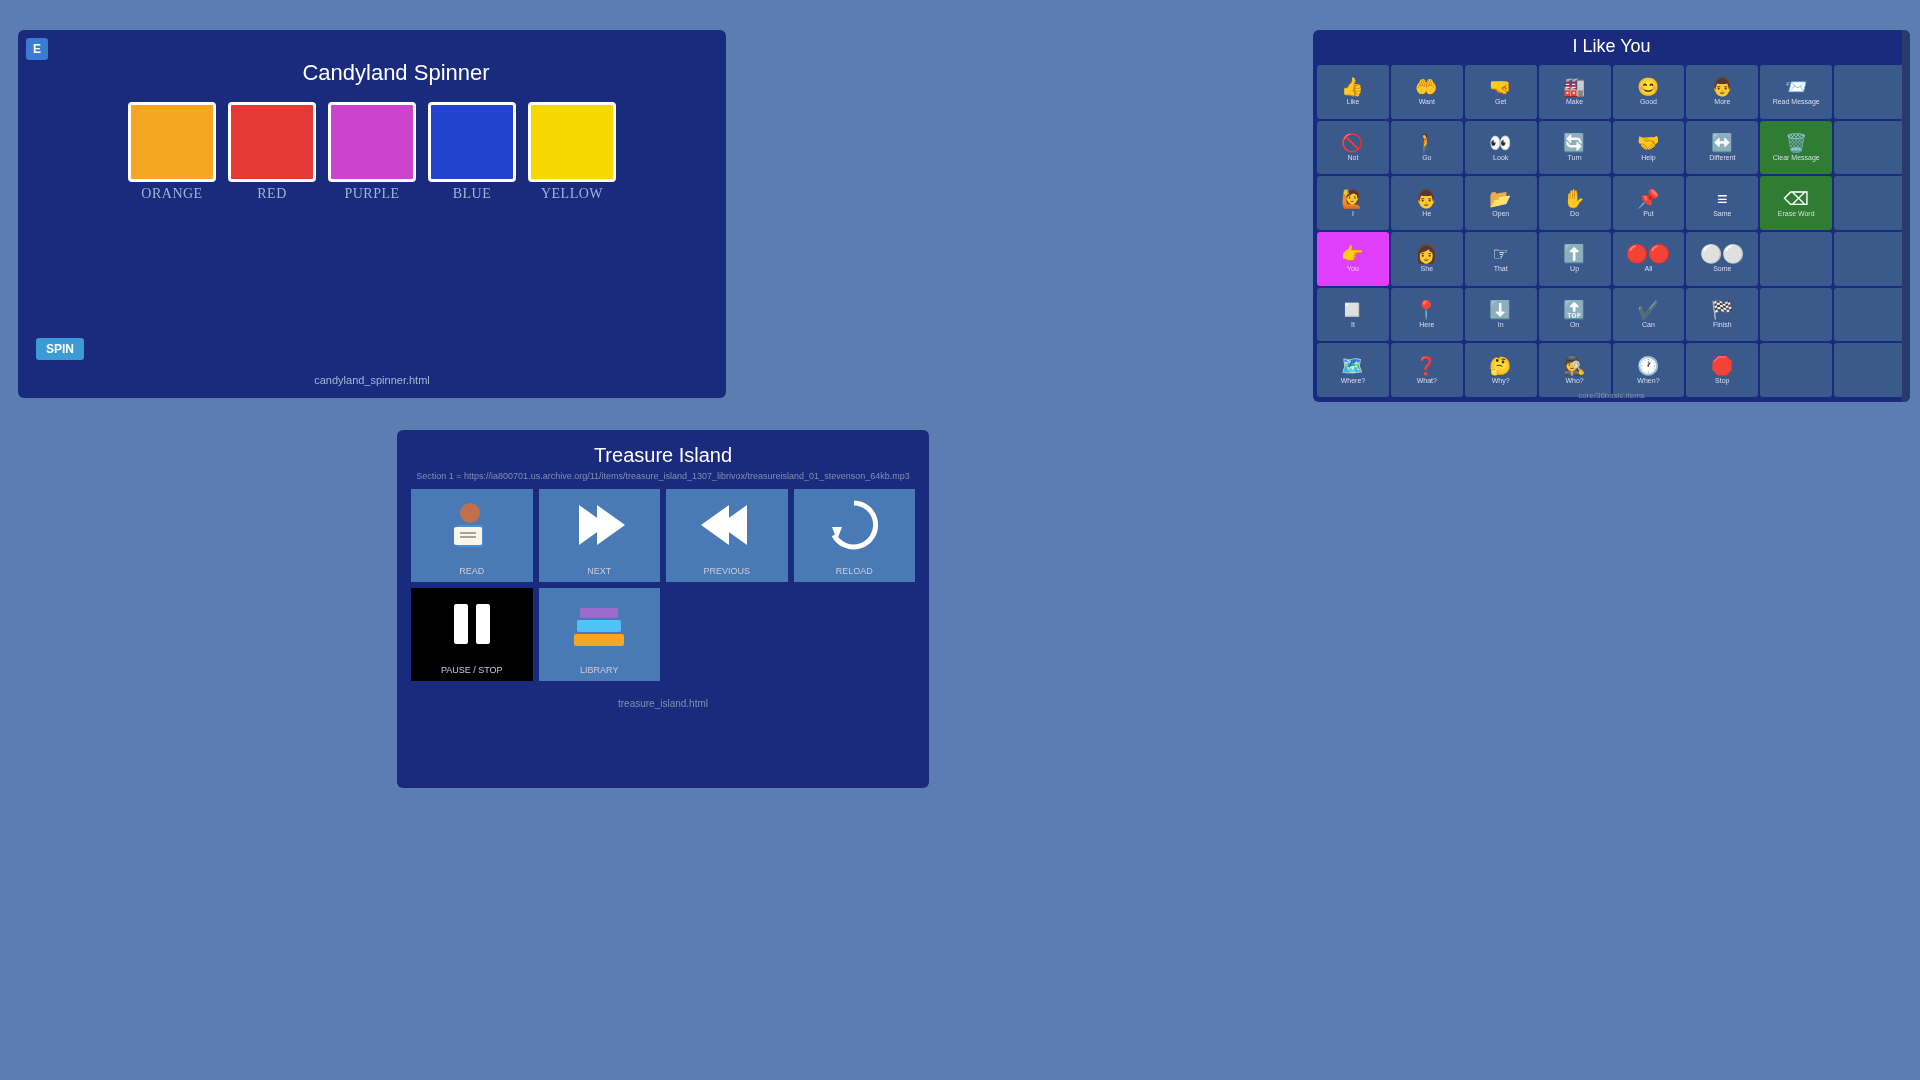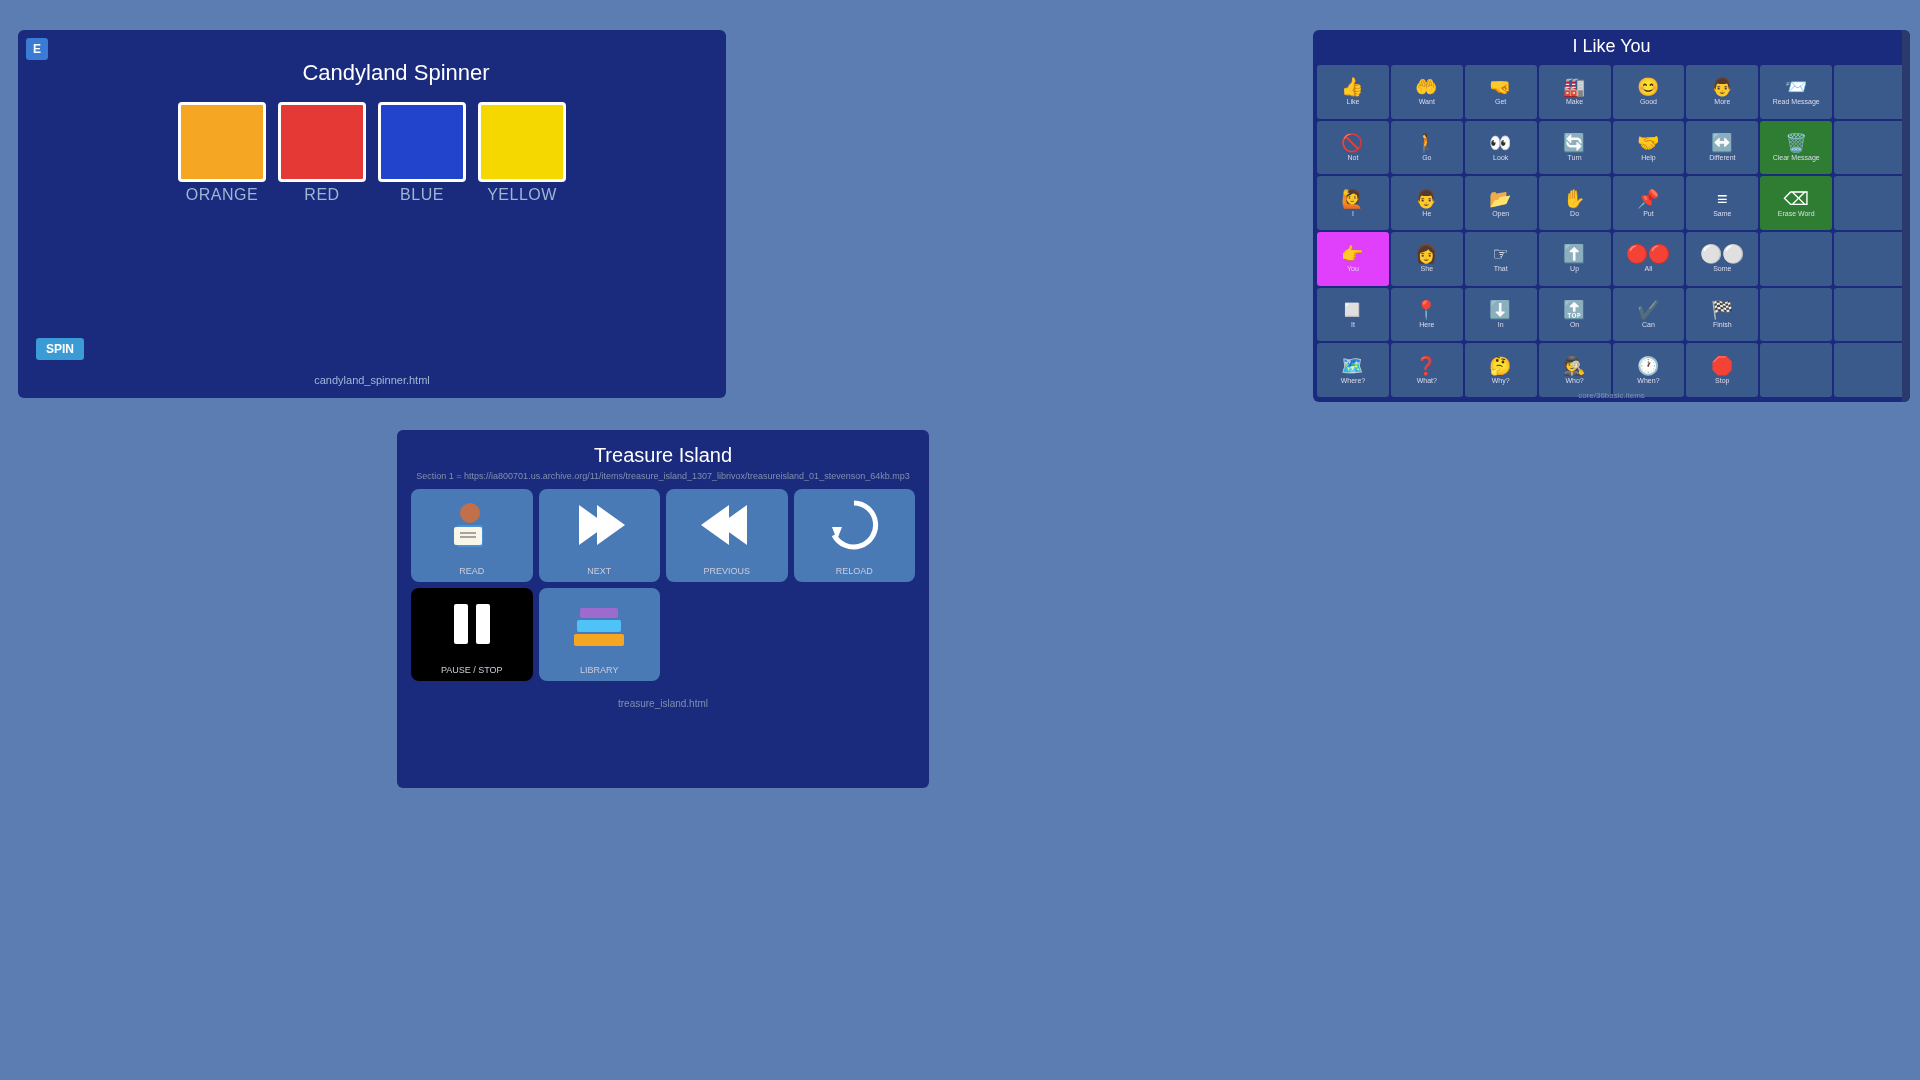--- a/index.html
+++ b/index.html
@@ -59,24 +59,25 @@
       align-items: center;
     }
     #candyland .color-box {
       width: 88px;
       height: 80px;
       border: 3px solid white;
       border-radius: 4px;
     }
     #candyland .color-label {
       color: #a0b4d4;
-      font-size: 16px;
+      font-size: 14px;
       margin-top: 4px;
       text-transform: uppercase;
       letter-spacing: 0.5px;
+      font-family: Liberation Serif, serif;
     }
     #candyland .spin-btn {
       position: absolute;
       left: 18px;
       bottom: 38px;
       background: #3a9bd5;
       color: white;
       border: none;
       padding: 4px 10px;
       font-size: 12px;
@@ -191,21 +192,21 @@
       margin-bottom: 8px;
     }
     #treasure .grid {
       display: grid;
       grid-template-columns: repeat(4, 1fr);
       grid-template-rows: repeat(2, 1fr);
       gap: 6px;
       padding: 0 14px;
     }
     #treasure .cell {
-      border-radius: 8px;
+      border-radius: 0;
       display: flex;
       flex-direction: column;
       align-items: center;
       justify-content: center;
       cursor: pointer;
       padding: 6px;
     }
     #treasure .cell.blue-cell {
       background: #4a7ab5;
     }
@@ -239,20 +240,24 @@
   <div class="color-boxes" id="candyland-colors">
       <div class="color-box-wrap">
         <div class="color-box" style="background-color: rgb(245, 166, 35);"></div>
         <div class="color-label">ORANGE</div>
       </div>
       <div class="color-box-wrap">
         <div class="color-box" style="background-color: rgb(229, 57, 53);"></div>
         <div class="color-label">RED</div>
       </div>
       <div class="color-box-wrap">
+        <div class="color-box" style="background-color: rgb(204, 68, 204);"></div>
+        <div class="color-label">PURPLE</div>
+      </div>
+      <div class="color-box-wrap">
         <div class="color-box" style="background-color: rgb(34, 68, 204);"></div>
         <div class="color-label">BLUE</div>
       </div>
       <div class="color-box-wrap">
         <div class="color-box" style="background-color: rgb(245, 216, 0);"></div>
         <div class="color-label">YELLOW</div>
       </div>
     </div>
   <button class="spin-btn">SPIN</button>
   <div class="file-label">candyland_spinner.html</div>

